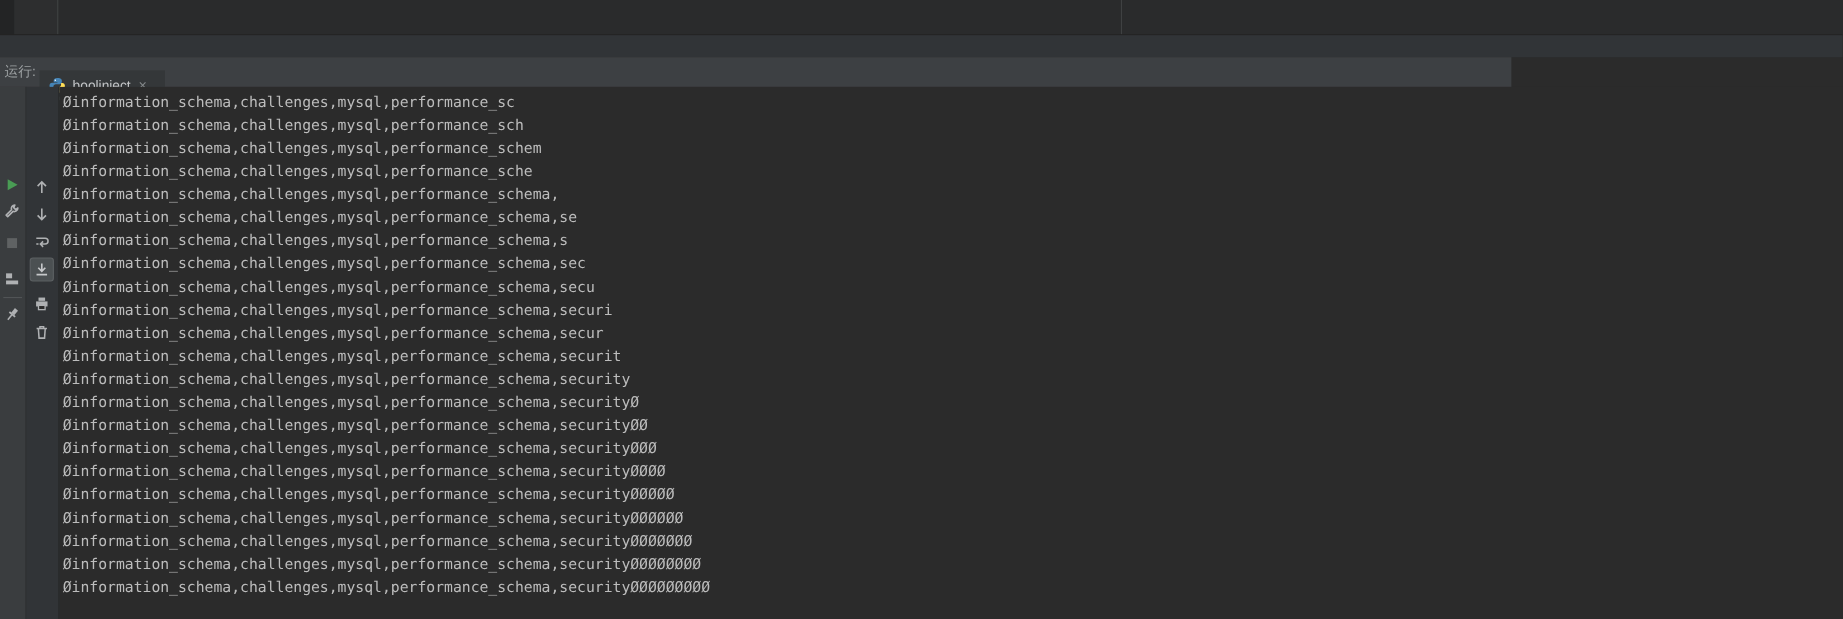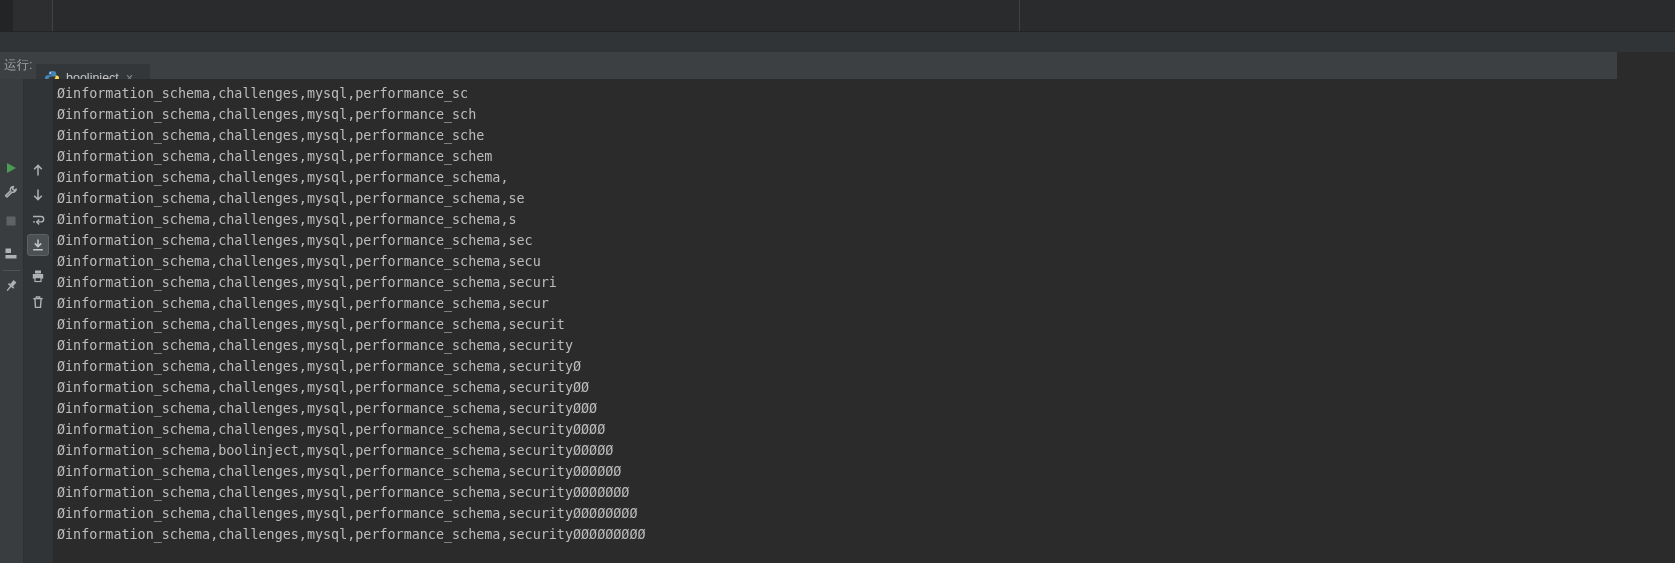--- a/index.html
+++ b/index.html
@@ -10,21 +10,21 @@
   .topbar{position:absolute;left:0;top:0;width:1675px;height:31px;background:#2a2b2c;
           border-bottom:1px solid #242424;}
   .topbar-leftstrip{position:absolute;left:0;top:0;width:13px;height:31px;background:#232425;}
   .topbar-gutter{position:absolute;left:13px;top:0;width:39px;height:31px;background:#2d2e2f;
                  border-right:1px solid #404243;}
   .topbar-divider{position:absolute;left:1019px;top:0;width:1px;height:31px;background:#3f4142;}
 
   .header-band{position:absolute;left:0;top:32px;width:1675px;height:20px;background:#313437;}
 
   
-  .tabstrip{position:absolute;left:0;top:52px;width:1617px;height:27px;background:#3d4043;}
+  .tabstrip{position:absolute;left:0;top:52px;width:1338px;height:27px;background:#3d4043;padding-left:36px;}
   .run-label{position:absolute;left:4px;top:0;height:27px;line-height:27px;
              font-size:12.5px;color:#9da1a3;}
   .run-tab{position:absolute;left:36px;top:12px;height:27px;width:114px;background:#343739;
            display:flex;align-items:center;padding-left:8px;box-sizing:border-box;cursor:default;}
   .run-tab::after{content:"";position:absolute;left:0;right:0;bottom:0;height:3px;background:#5e6365;}
   .run-tab .pyicon{width:16px;height:16px;margin-right:6px;flex:0 0 auto;}
   .run-tab .tab-label{font-size:12.5px;color:#c3c5c7;}
   .run-tab .tab-close{margin-left:7px;font-size:13px;color:#84888a;line-height:16px;cursor:pointer;}
 
   
@@ -137,34 +137,34 @@
         <line x1="3.3" y1="4.6" x2="12.7" y2="4.6" stroke="#afb1b3" stroke-width="1.4"></line>
         <path d="M6.3 4.4 V3 H9.7 V4.4" fill="none" stroke="#afb1b3" stroke-width="1.3"></path>
         <path d="M4.9 4.8 L5.5 13.4 H10.5 L11.1 4.8" fill="none" stroke="#afb1b3" stroke-width="1.4"></path>
       </svg>
     </div>
   </div>
 
   <div class="console">
       <div class="console-line">Øinformation_schema,challenges,mysql,performance_sc</div>
       <div class="console-line">Øinformation_schema,challenges,mysql,performance_sch</div>
+      <div class="console-line">Øinformation_schema,challenges,mysql,performance_schem</div>
       <div class="console-line">Øinformation_schema,challenges,mysql,performance_sche</div>
-      <div class="console-line">Øinformation_schema,challenges,mysql,performance_schem</div>
       <div class="console-line">Øinformation_schema,challenges,mysql,performance_schema,</div>
       <div class="console-line">Øinformation_schema,challenges,mysql,performance_schema,se</div>
       <div class="console-line">Øinformation_schema,challenges,mysql,performance_schema,s</div>
       <div class="console-line">Øinformation_schema,challenges,mysql,performance_schema,sec</div>
       <div class="console-line">Øinformation_schema,challenges,mysql,performance_schema,secu</div>
       <div class="console-line">Øinformation_schema,challenges,mysql,performance_schema,securi</div>
       <div class="console-line">Øinformation_schema,challenges,mysql,performance_schema,secur</div>
       <div class="console-line">Øinformation_schema,challenges,mysql,performance_schema,securit</div>
       <div class="console-line">Øinformation_schema,challenges,mysql,performance_schema,security</div>
       <div class="console-line">Øinformation_schema,challenges,mysql,performance_schema,securityØ</div>
       <div class="console-line">Øinformation_schema,challenges,mysql,performance_schema,securityØØ</div>
       <div class="console-line">Øinformation_schema,challenges,mysql,performance_schema,securityØØØ</div>
       <div class="console-line">Øinformation_schema,challenges,mysql,performance_schema,securityØØØØ</div>
-      <div class="console-line">Øinformation_schema,boolinject,mysql,performance_schema,securityØØØØØ</div>
+      <div class="console-line">Øinformation_schema,challenges,mysql,performance_schema,securityØØØØØ</div>
       <div class="console-line">Øinformation_schema,challenges,mysql,performance_schema,securityØØØØØØ</div>
       <div class="console-line">Øinformation_schema,challenges,mysql,performance_schema,securityØØØØØØØ</div>
       <div class="console-line">Øinformation_schema,challenges,mysql,performance_schema,securityØØØØØØØØ</div>
       <div class="console-line">Øinformation_schema,challenges,mysql,performance_schema,securityØØØØØØØØØ</div>
     </div>
 </div>
 
 </body></html>

